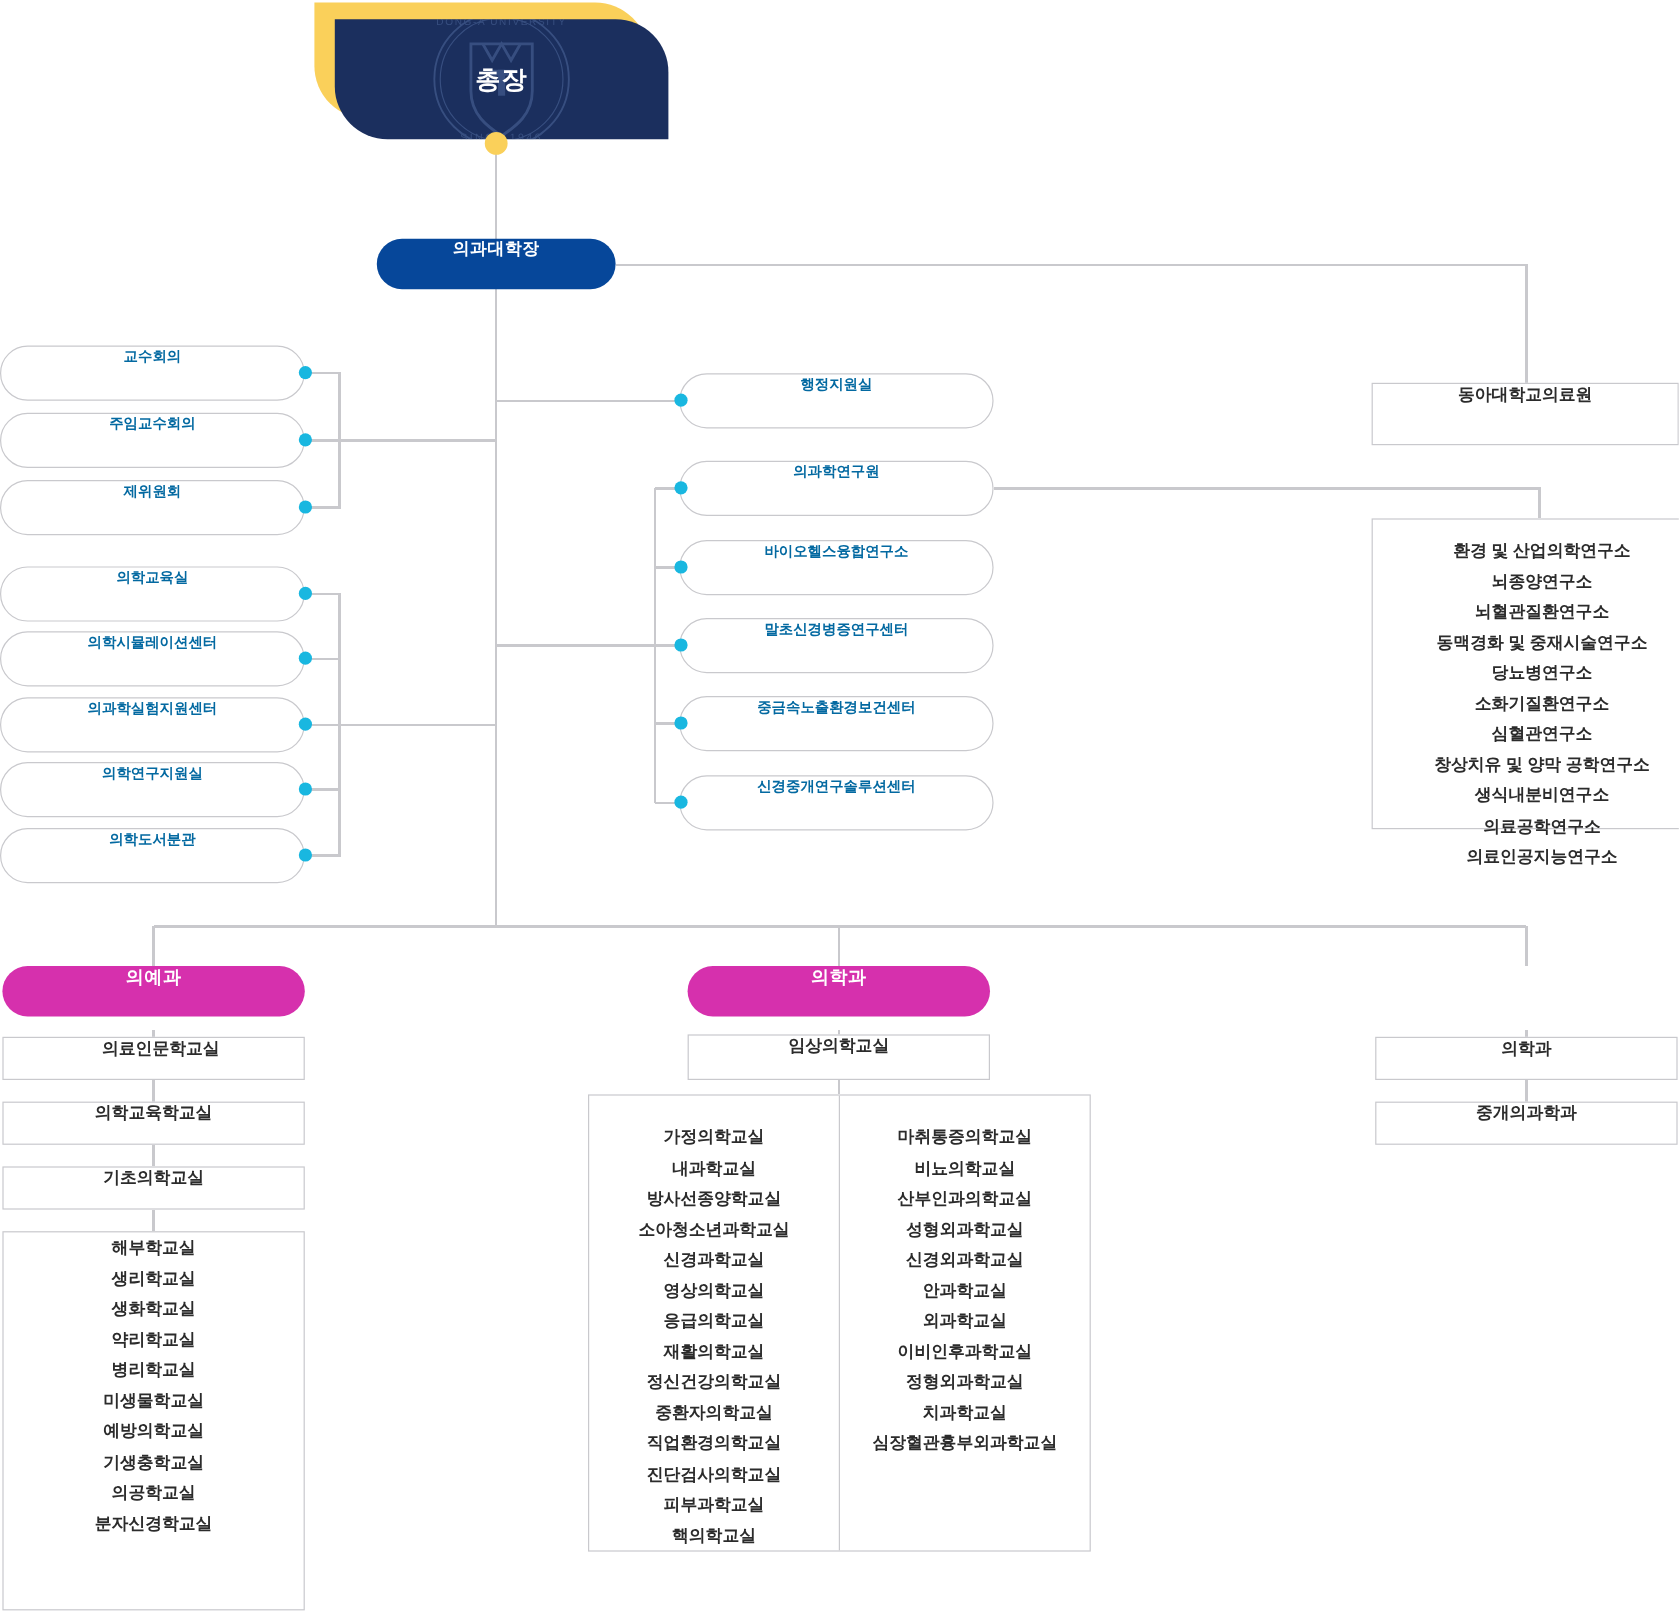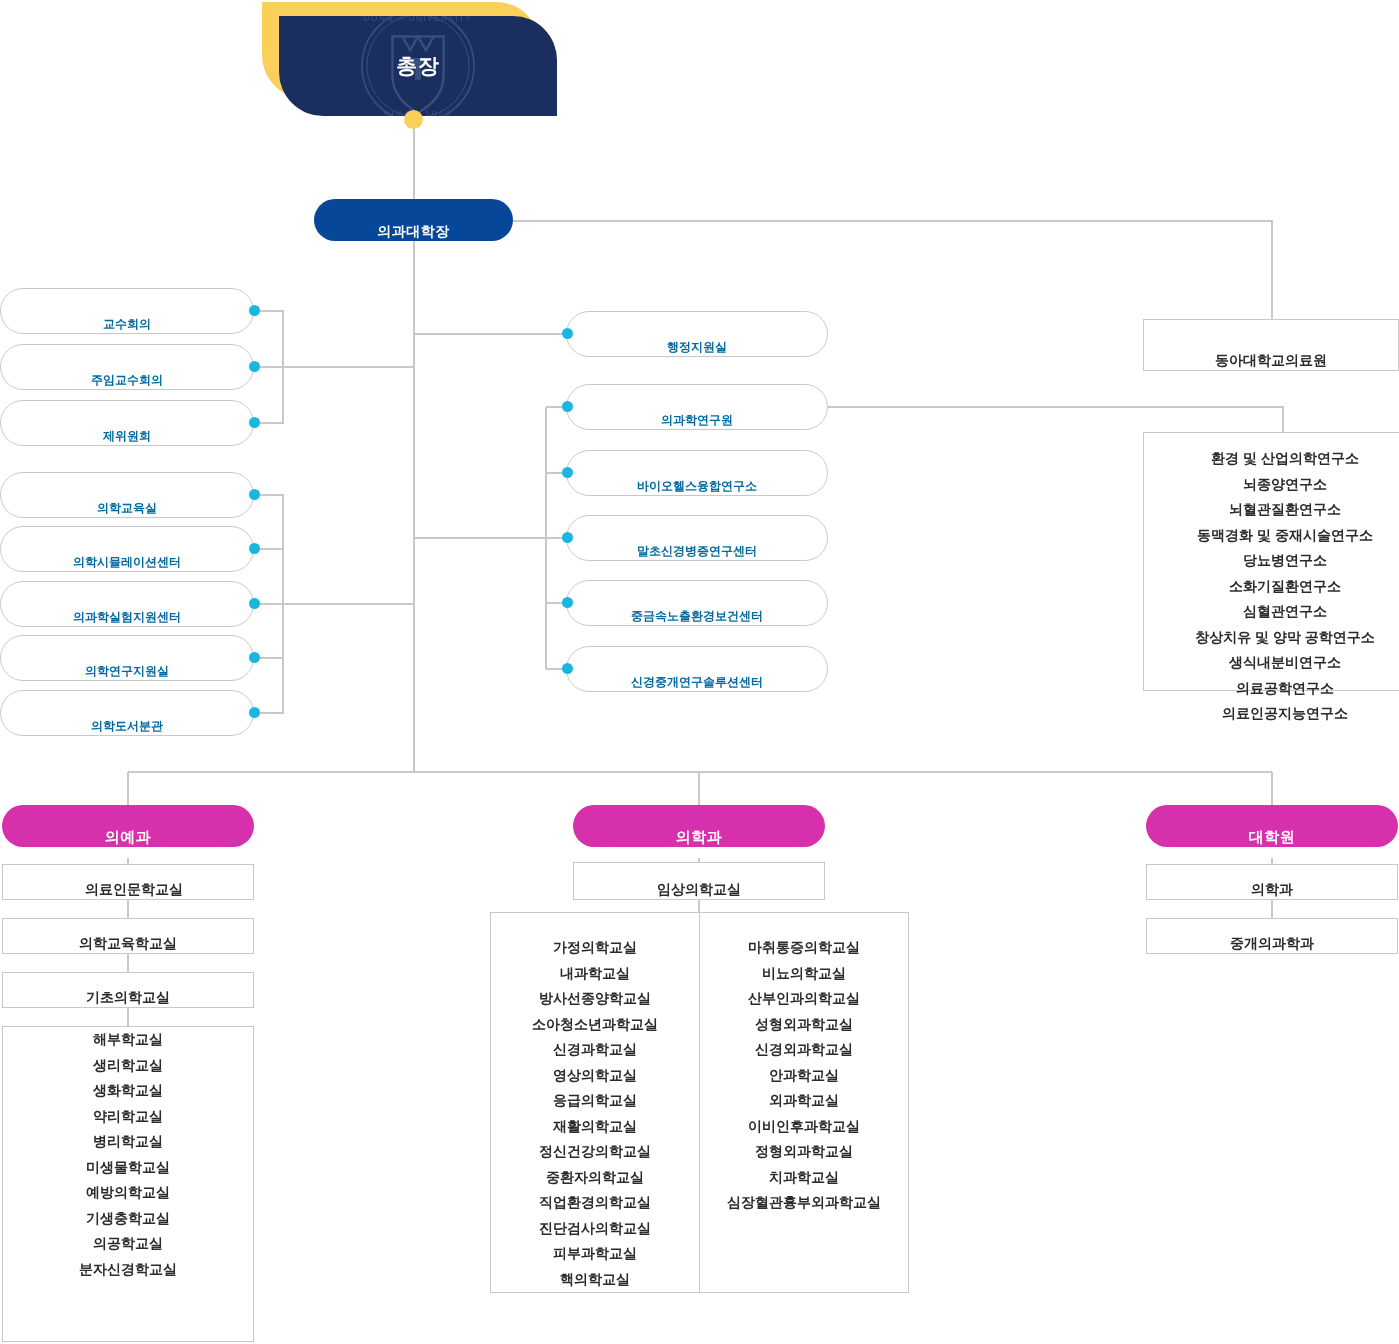--- a/index.html
+++ b/index.html
@@ -9,21 +9,21 @@
     background:#ffffff;
     font-family: "Liberation Sans", "DejaVu Sans", sans-serif;
     overflow: hidden;
   }
   #chart {
     position: relative;
     width: 1399px; height: 1344px;
   }
   #lines { position:absolute; left:0; top:0; width:1399px; height:1344px; pointer-events:none; }
 
-  .node { position:absolute; display:flex; align-items:flex-end; justify-content:center; text-align:center; }
+  .node { position:absolute; display:flex; align-items:flex-start; justify-content:center; text-align:center; }
 
   
   .pres-yellow{
     position:absolute; left:262px; top:2px; width:278px; height:97px;
     background:#FAD05A;
     border-top-right-radius:44px;
     border-bottom-left-radius:44px;
   }
   .pres-navy{
     position:absolute; left:279px; top:16px; width:278px; height:100px;
@@ -320,23 +320,20 @@
       <div class="li">신경외과학교실</div>
       <div class="li">안과학교실</div>
       <div class="li">외과학교실</div>
       <div class="li">이비인후과학교실</div>
       <div class="li">정형외과학교실</div>
       <div class="li">치과학교실</div>
       <div class="li">심장혈관흉부외과학교실</div>
     </div>
   </div>
 
-  <div class="node pill pill-magenta" style="left:1146px; top:805px; width:252px;">
-    <span>대학원</span>
-  </div>
 
   <div class="node box-rect" style="left:1146px; top:864px; width:252px; height:36px;">
     <span>의학과</span>
   </div>
   <div class="node box-rect" style="left:1146px; top:918px; width:252px; height:36px;">
     <span>중개의과학과</span>
   </div>
 
 </div>
 

